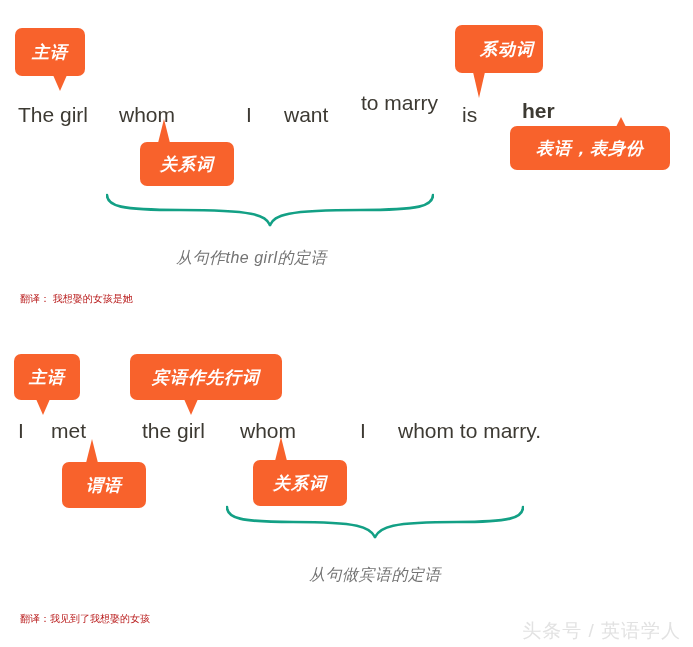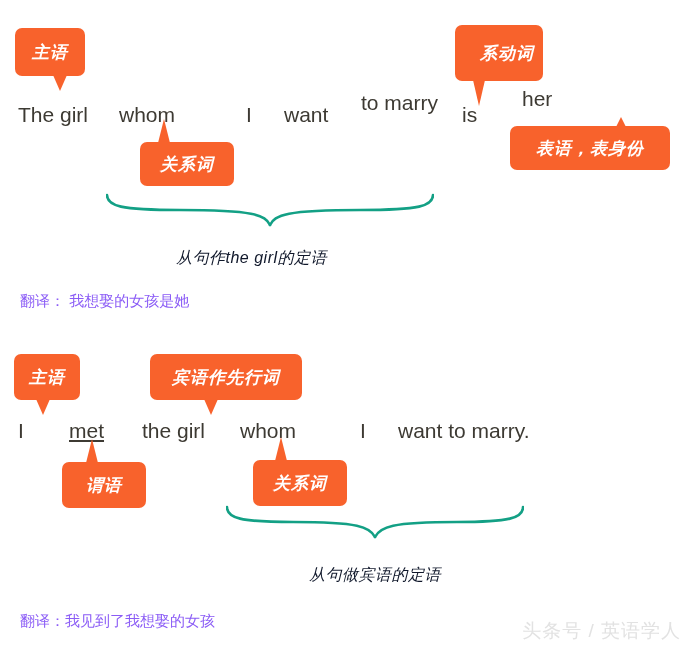--- a/index.html
+++ b/index.html
@@ -85,31 +85,31 @@
 
   
   .brace {
     position: absolute;
   }
   .caption {
     position: absolute;
     font-family: "Liberation Sans", "DejaVu Sans", sans-serif;
     font-style: italic;
     font-size: 16px;
-    color: #0f172a;
+    color: #737373;
     white-space: nowrap;
     letter-spacing: 0.5px;
   }
 
   
   .translation {
     position: absolute;
     font-family: "Liberation Sans", "DejaVu Sans", sans-serif;
-    font-size: 15px;
-    color: #8b5cf6;
+    font-size: 10px;
+    color: #b91c1c;
     white-space: nowrap;
   }
 
   
   .watermark {
     position: absolute;
     font-family: "Liberation Sans", "DejaVu Sans", sans-serif;
     font-size: 19px;
     color: #e2e2e2;
     white-space: nowrap;
@@ -119,54 +119,54 @@
 </head>
 <body>
 
 <div id="canvas">
     <div class="word" style="left: 18px; top: 104px;">The girl</div>
     <div class="word" style="left: 119px; top: 104px;">whom</div>
     <div class="word" style="left: 246px; top: 104px;">I</div>
     <div class="word" style="left: 284px; top: 104px; text-align: right;">want</div>
     <div class="word" style="left: 353px; top: 92px; margin-left: 8px;">to marry</div>
     <div class="word" style="left: 462px; top: 104px;">is</div>
-    <div class="word" style="left: 522px; top: 88px;">her</div>
+    <div class="word" style="left: 522px; top: 100px; font-weight: bold;">her</div>
     <div class="badge" style="left: 15px; top: 28px; width: 70px; height: 48px;">
       <span>主语</span>
       <span class="tail down" style="left: 38px;"></span>
     </div>
     <div class="badge" style="left: 140px; top: 142px; width: 94px; height: 44px;">
       <span>关系词</span>
       <span class="tail up tall" style="left: 18px;"></span>
     </div>
-    <div class="badge" style="left: 455px; top: 25px; width: 88px; height: 56px; padding-left: 16px;">
+    <div class="badge" style="left: 455px; top: 25px; width: 88px; height: 48px; padding-left: 16px;">
       <span>系动词</span>
       <span class="tail down long" style="left: 18px;"></span>
     </div>
     <div class="badge" style="left: 510px; top: 126px; width: 160px; height: 44px; text-align: center;">
       <span>表语，表身份</span>
       <span class="tail up short" style="left: 106px;"></span>
     </div>
     <svg class="brace" width="328" height="34" viewBox="0 0 328 34" style="left: 106px; top: 193px;">
       <path d="M 1 2 C 1 13, 14 17, 73.8 17 C 148 17, 159 22, 164 32" fill="none" stroke="#13a085" stroke-width="2.6" stroke-linecap="round"></path>
       <path d="M 327 2 C 327 13, 314 17, 254.2 17 C 180 17, 169 22, 164 32" fill="none" stroke="#13a085" stroke-width="2.6" stroke-linecap="round"></path>
     </svg>
     <div class="caption" style="left: 176px; top: 248px;">从句作the girl的定语</div>
     <div class="translation" style="left: 20px; top: 292px;">翻译：  我想娶的女孩是她</div>
     <div class="word" style="left: 18px; top: 420px;">I</div>
-    <div class="word" style="left: 69px; top: 420px; text-decoration: underline;">met</div>
+    <div class="word" style="left: 51px; top: 420px;">met</div>
     <div class="word" style="left: 142px; top: 420px;">the girl</div>
     <div class="word" style="left: 240px; top: 420px;">whom</div>
     <div class="word" style="left: 360px; top: 420px;">I</div>
-    <div class="word" style="left: 398px; top: 420px;">want to marry.</div>
+    <div class="word" style="left: 398px; top: 420px;">whom to marry.</div>
     <div class="badge" style="left: 14px; top: 354px; width: 66px; height: 46px;">
       <span>主语</span>
       <span class="tail down" style="left: 22px;"></span>
     </div>
-    <div class="badge" style="left: 150px; top: 354px; width: 152px; height: 46px;">
+    <div class="badge" style="left: 130px; top: 354px; width: 152px; height: 46px;">
       <span>宾语作先行词</span>
       <span class="tail down" style="left: 54px;"></span>
     </div>
     <div class="badge" style="left: 62px; top: 462px; width: 84px; height: 46px;">
       <span>谓语</span>
       <span class="tail up tall" style="left: 24px;"></span>
     </div>
     <div class="badge" style="left: 253px; top: 460px; width: 94px; height: 46px;">
       <span>关系词</span>
       <span class="tail up tall" style="left: 22px;"></span>

